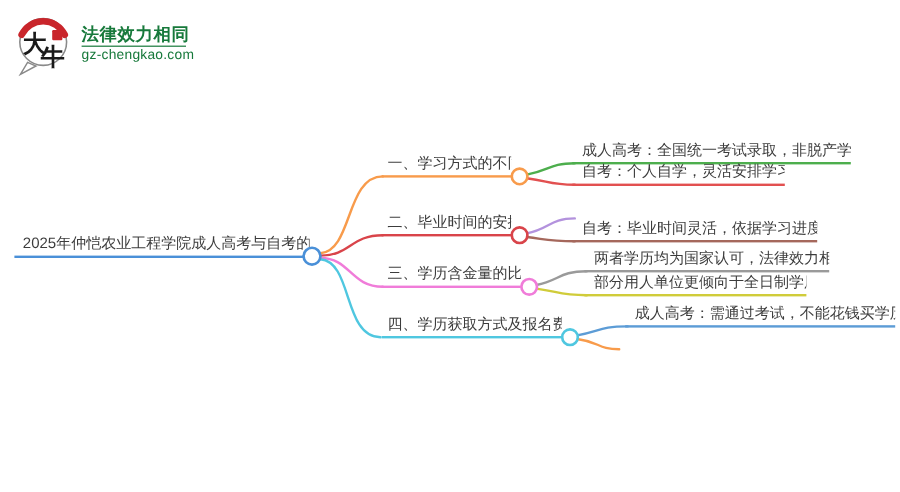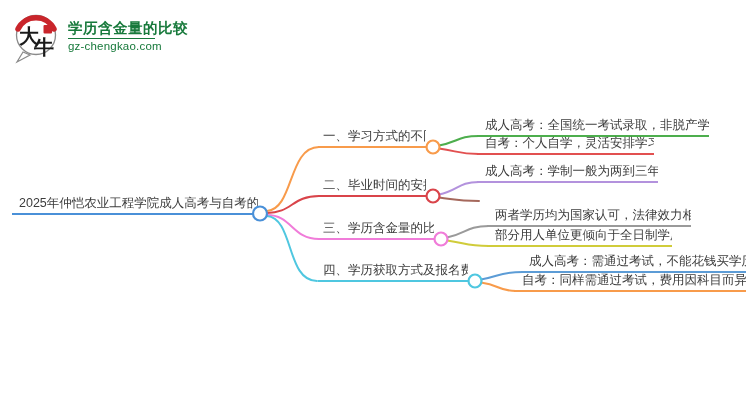--- a/index.html
+++ b/index.html
@@ -50,39 +50,38 @@
 
   <div class="logo">
     <svg class="logo-icon" width="48" height="52" viewBox="0 0 48 52">
       <path d="M10 40 L4 50 L17 43 Z" fill="#ffffff" stroke="#8a8a8a" stroke-width="1.2"></path>
       <circle cx="23" cy="23" r="19.5" fill="#ffffff" stroke="#8a8a8a" stroke-width="1.3"></circle>
       <path d="M5 17 A20 20 0 0 1 41 17" fill="none" stroke-width="5.5" stroke-linecap="round" stroke="#C9252B"></path>
       <rect x="30.5" y="13" width="8.5" height="8.5" rx="1" fill="#C9252B"></rect>
       <text x="6" y="31" font-size="20" font-weight="bold" fill="#1a1a1a" font-family="Liberation Serif, DejaVu Serif, serif">大</text>
       <text x="21" y="42" font-size="20" font-weight="bold" fill="#1a1a1a" font-family="Liberation Serif, DejaVu Serif, serif">牛</text>
     </svg>
-    <div class="site-name">学历含金量的比较</div>
+    <div class="site-name">法律效力相同</div>
     <div class="logo-divider"></div>
     <div class="site-domain">gz-chengkao.com</div>
   </div>
 
   <div class="node root-node" id="n-root" style="border-bottom-color: rgb(74, 144, 216);">2025年仲恺农业工程学院成人高考与自考的区别</div>
 
   <div class="node branch-node" id="n-b1" style="border-bottom-color: rgb(248, 155, 75);">一、学习方式的不同</div>
   <div class="node branch-node" id="n-b2" style="border-bottom-color: rgb(217, 68, 74);">二、毕业时间的安排</div>
   <div class="node branch-node" id="n-b3" style="border-bottom-color: rgb(240, 124, 217);">三、学历含金量的比较</div>
   <div class="node branch-node" id="n-b4" style="border-bottom-color: rgb(79, 199, 224);">四、学历获取方式及报名费用</div>
 
   <div class="node leaf-node" id="n-l1a" style="border-bottom-color: rgb(77, 174, 77);">成人高考：全国统一考试录取，非脱产学习</div>
   <div class="node leaf-node" id="n-l1b" style="border-bottom-color: rgb(226, 80, 80);">自考：个人自学，灵活安排学习时间</div>
-  <div class="node leaf-node" id="n-l2a" style="border-bottom-color: rgb(179, 146, 221);">成人高考：学制一般为两到三年</div>
+  <div class="node leaf-node" id="n-l2b" style="border-bottom-color: rgb(165, 104, 92);">自考：毕业时间灵活，依据学习进度</div>
   <div class="node leaf-node" id="n-l3a" style="border-bottom-color: rgb(154, 154, 154);">两者学历均为国家认可，法律效力相同</div>
   <div class="node leaf-node" id="n-l3b" style="border-bottom-color: rgb(208, 204, 58);">部分用人单位更倾向于全日制学历</div>
   <div class="node leaf-node" id="n-l4a" style="border-bottom-color: rgb(92, 156, 214);">成人高考：需通过考试，不能花钱买学历</div>
-  <div class="node leaf-node" id="n-l4b" style="border-bottom-color: rgb(248, 155, 75);">自考：同样需通过考试，费用因科目而异</div>
 
   <svg class="links" width="750" height="410" viewBox="0 0 750 410" fill="none" stroke-width="2" stroke-linecap="round">
 
     <path d="M267 211 C294 209 288 147 319 147" stroke="#F89B4B"></path>
     <path d="M267 213 C292 213 292 196 319 196" stroke="#D9444A"></path>
     <path d="M267 215 C292 215 292 239 319 239" stroke="#F07CD9"></path>
     <path d="M267 216 C294 218 286 281 317 281" stroke="#4FC7E0"></path>
 
     <path d="M439 145.5 C458 142 458 136 479 136" stroke="#4DAE4D"></path>
     <path d="M439 148.5 C458 151 458 154 479 154" stroke="#E25050"></path>

